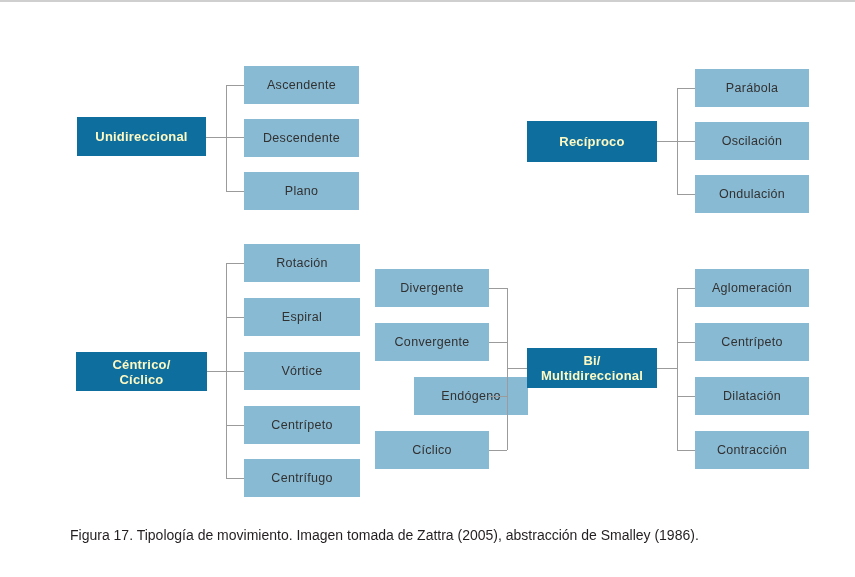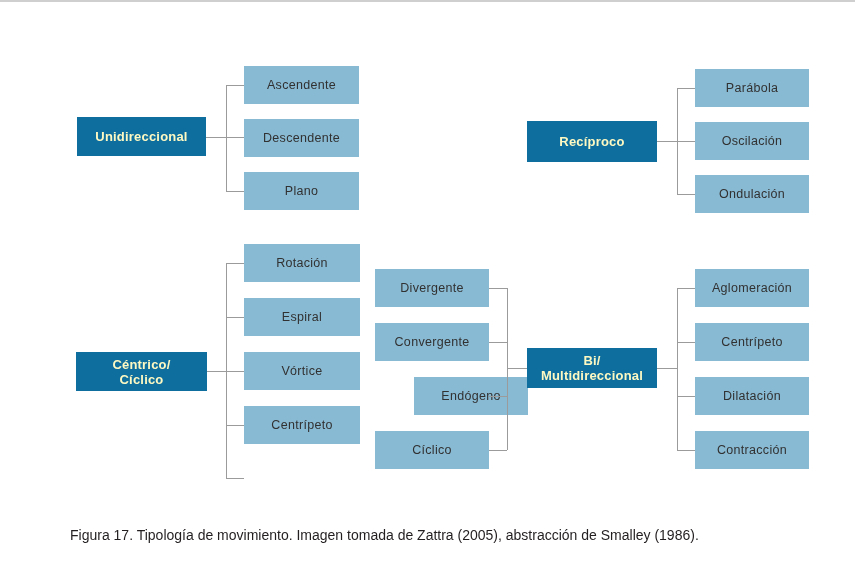--- a/index.html
+++ b/index.html
@@ -106,20 +106,23 @@
   </div>
   <div class="cbox" style="left:244px; top:298px; width:116px; height:38px;">
     <span>Espiral</span>
   </div>
   <div class="cbox" style="left:244px; top:352px; width:116px; height:38px;">
     <span>Vórtice</span>
   </div>
   <div class="cbox" style="left:244px; top:406px; width:116px; height:38px;">
     <span>Centrípeto</span>
   </div>
+  <div class="cbox" style="left:244px; top:459px; width:116px; height:38px;">
+    <span>Centrífugo</span>
+  </div>
   <div class="line" style="left:207px; top:371px; width:37px; height:1px;"></div>
   <div class="line" style="left:226px; top:263px; width:1px;  height:215px;"></div>
   <div class="line" style="left:226px; top:263px; width:18px; height:1px;"></div>
   <div class="line" style="left:226px; top:317px; width:18px; height:1px;"></div>
   <div class="line" style="left:226px; top:425px; width:18px; height:1px;"></div>
   <div class="line" style="left:226px; top:478px; width:18px; height:1px;"></div>
 
   <div class="cbox" style="left:375px; top:269px; width:114px; height:38px;">
     <span>Divergente</span>
   </div>

